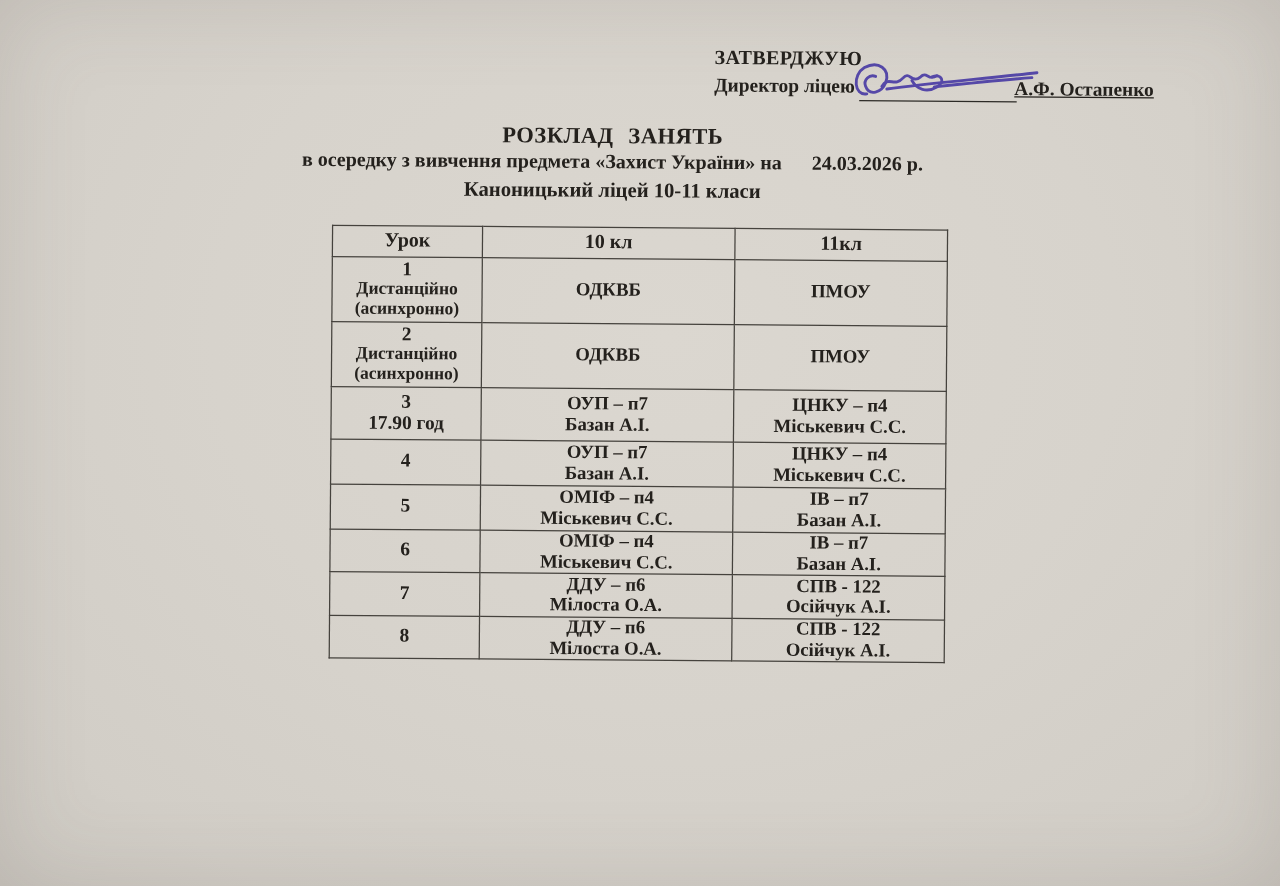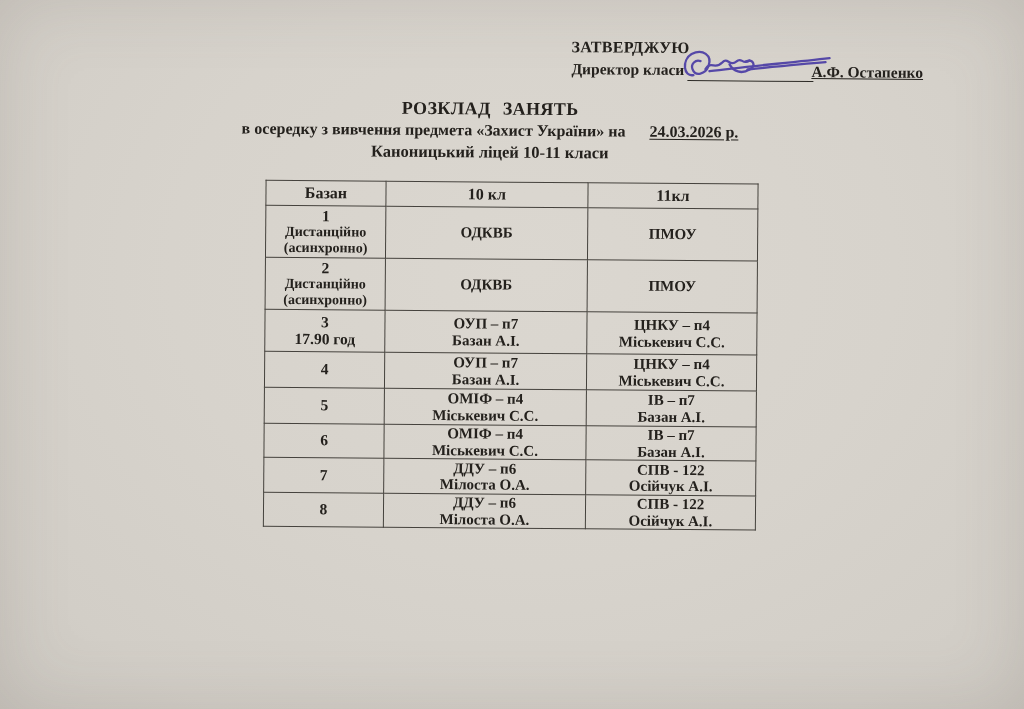--- a/index.html
+++ b/index.html
@@ -27,21 +27,21 @@
     position:absolute;left:116px;top:19px;width:126px;height:0;
     border-bottom:1.6px solid #2c2a26;
   }
   .signatory{position:absolute;left:240px;top:1px;white-space:nowrap;font-size:15.5px;text-decoration:underline;}
   .sig-svg{position:absolute;left:108px;top:-16px;width:168px;height:42px;overflow:visible;}
   
   .titleblock{position:absolute;left:0;top:96px;width:982px;text-align:center;line-height:22px;}
   .t1{font-size:18px;word-spacing:7px;letter-spacing:0.4px;}
   .t2{font-size:16px;}
   .t3{font-size:16.5px;}
-  .u{text-decoration:underline;text-underline-offset:2px;margin-left:20px;}
+  .u{text-underline-offset:2px;margin-left:20px;}
   
   .tablewrap{position:absolute;left:267px;top:180px;}
   table{border-collapse:collapse;table-layout:fixed;}
   td,th{
     border:1.6px solid #45423d;
     text-align:center;vertical-align:middle;
     padding:0;font-size:15px;line-height:16.5px;color:#24211d;
   }
   th{font-size:16px;height:24px;}
   col.c1{width:120px;} col.c2{width:202px;} col.c3{width:170px;}
@@ -56,21 +56,21 @@
 </style>
 </head>
 <body>
 
 <div class="sheet">
   <div class="content">
 
     <div class="approval">
       <div class="stamp">ЗАТВЕРДЖУЮ</div>
       <div class="roleline">
-        <span class="role">Директор класи</span>
+        <span class="role">Директор ліцею</span>
         <span class="sig-underline"></span>
         <svg class="sig-svg" viewBox="0 0 168 42">
           <g fill="none" stroke="#4b3da5" stroke-width="2.3" stroke-linecap="round" opacity="0.92">
             <path d="M14 30 C 4 32, 2 15, 12 9 C 23 3, 33 10, 29 21 C 26 29, 16 32, 13 24 C 11 19, 16 14, 21 16"></path>
             <path d="M26 24 C 31 15, 36 25, 43 17 C 48 11, 50 22, 57 16 C 62 11, 63 20, 70 15"></path>
             <path d="M50 19 C 54 26, 62 29, 70 24 C 77 20, 74 13, 66 16"></path>
             <path d="M30 26 C 65 21, 110 17, 150 12"></path>
             <path d="M68 24 C 95 21, 122 18, 146 16"></path>
           </g>
         </svg>
@@ -86,21 +86,21 @@
 
     <div class="tablewrap">
       <table>
         <colgroup>
             <col class="c1">
             <col class="c2">
             <col class="c3">
           </colgroup>
         <tbody>
             <tr>
-          <th>Базан</th>
+          <th>Урок</th>
           <th>10 кл</th>
           <th>11кл</th>
         </tr>
         <tr class="r1">
           <td>
             <div class="num">1</div>
             <div class="small">Дистанційно</div>
             <div class="small">(асинхронно)</div>
           </td>
           <td>

